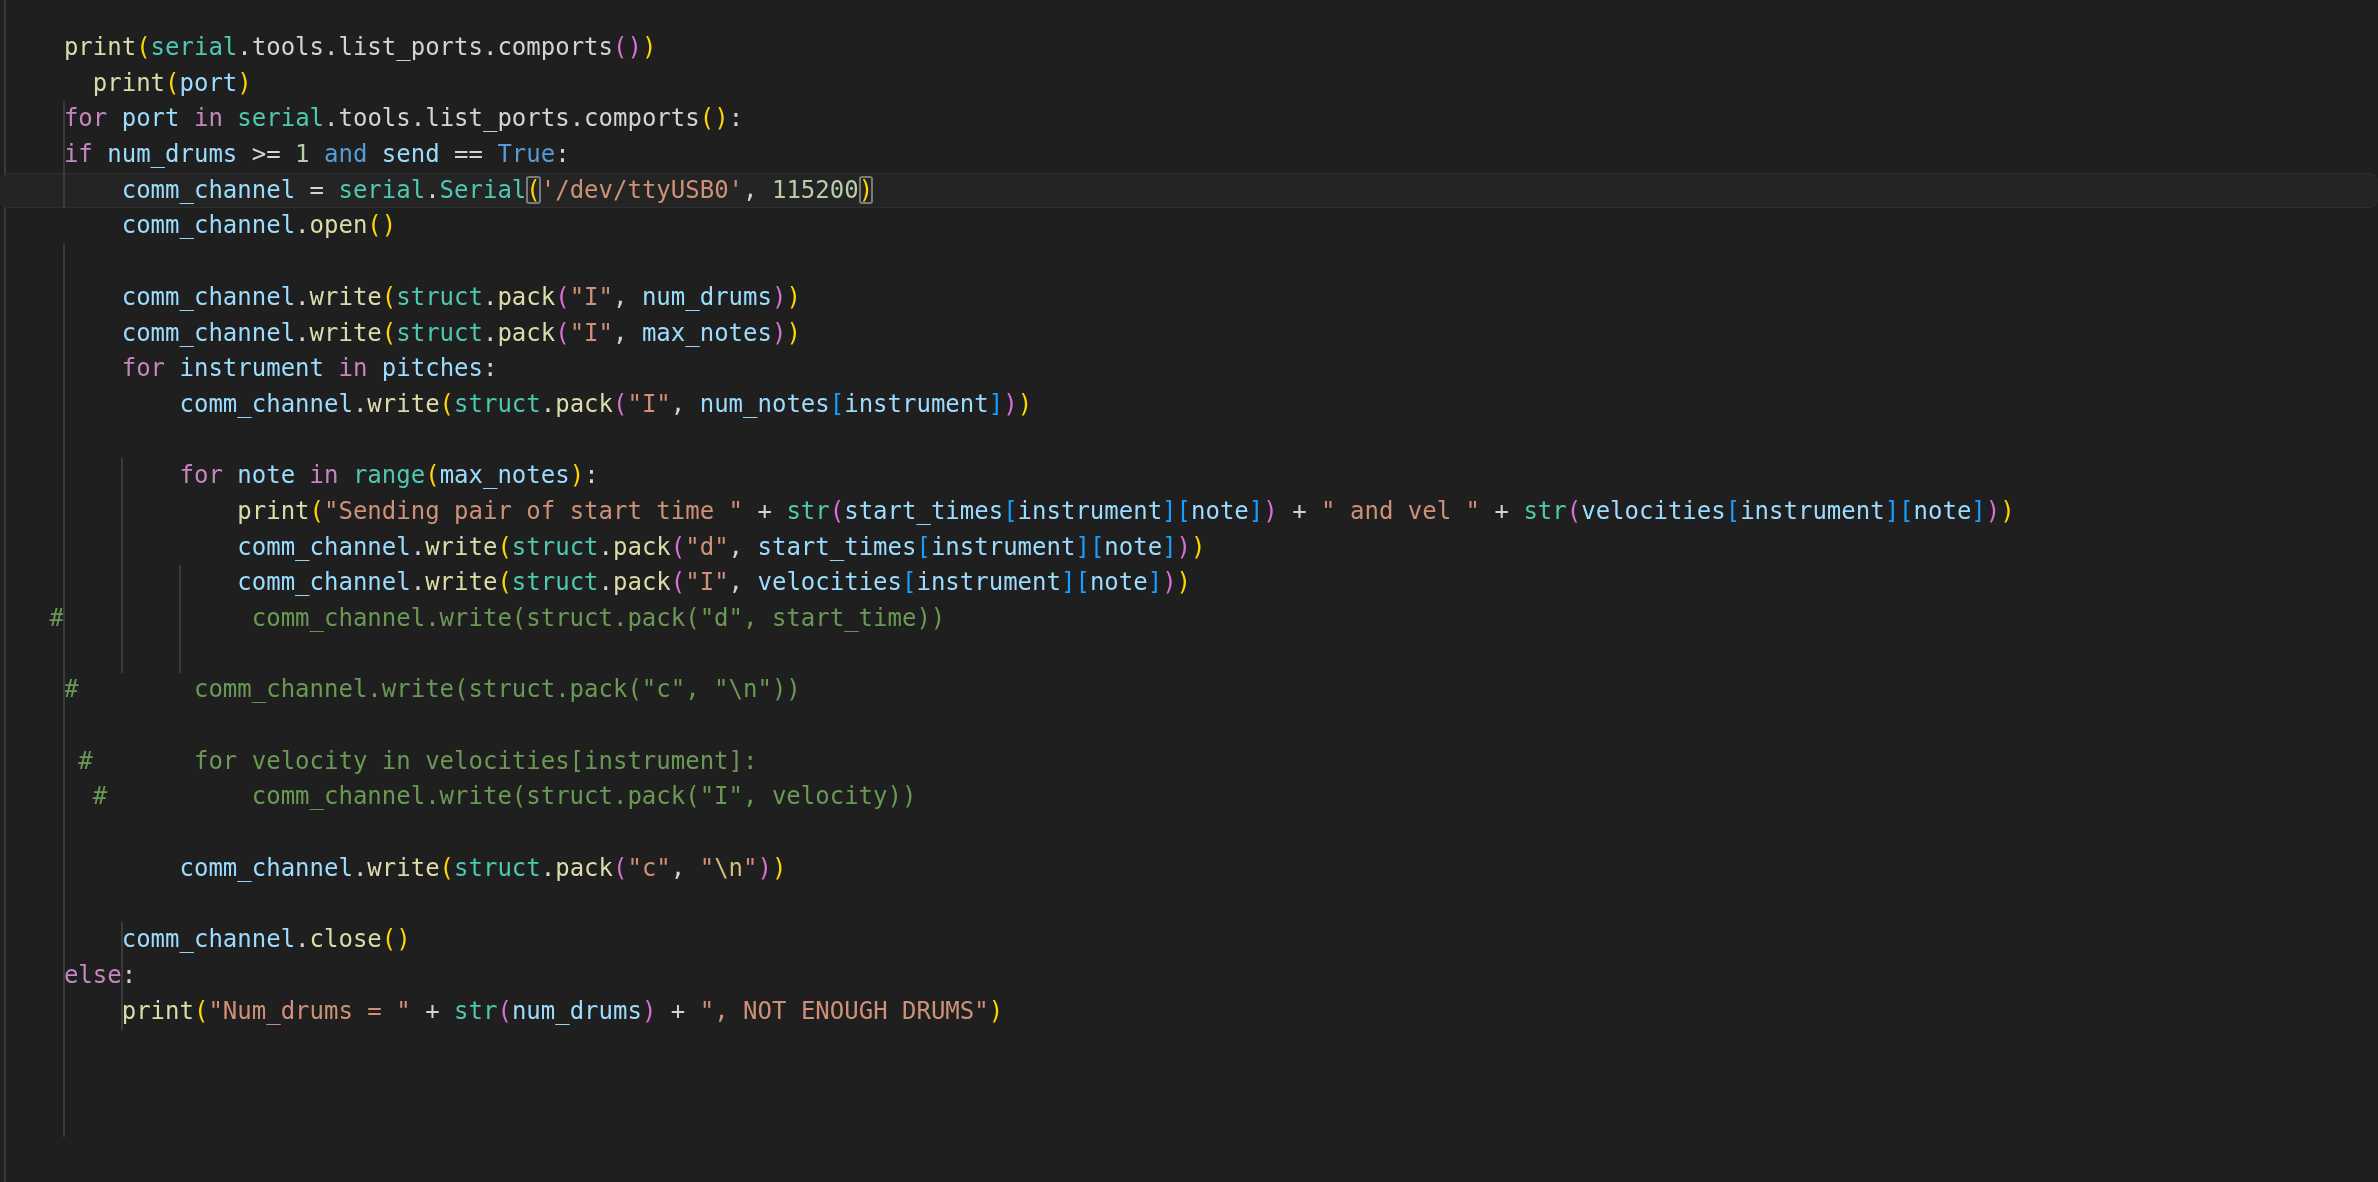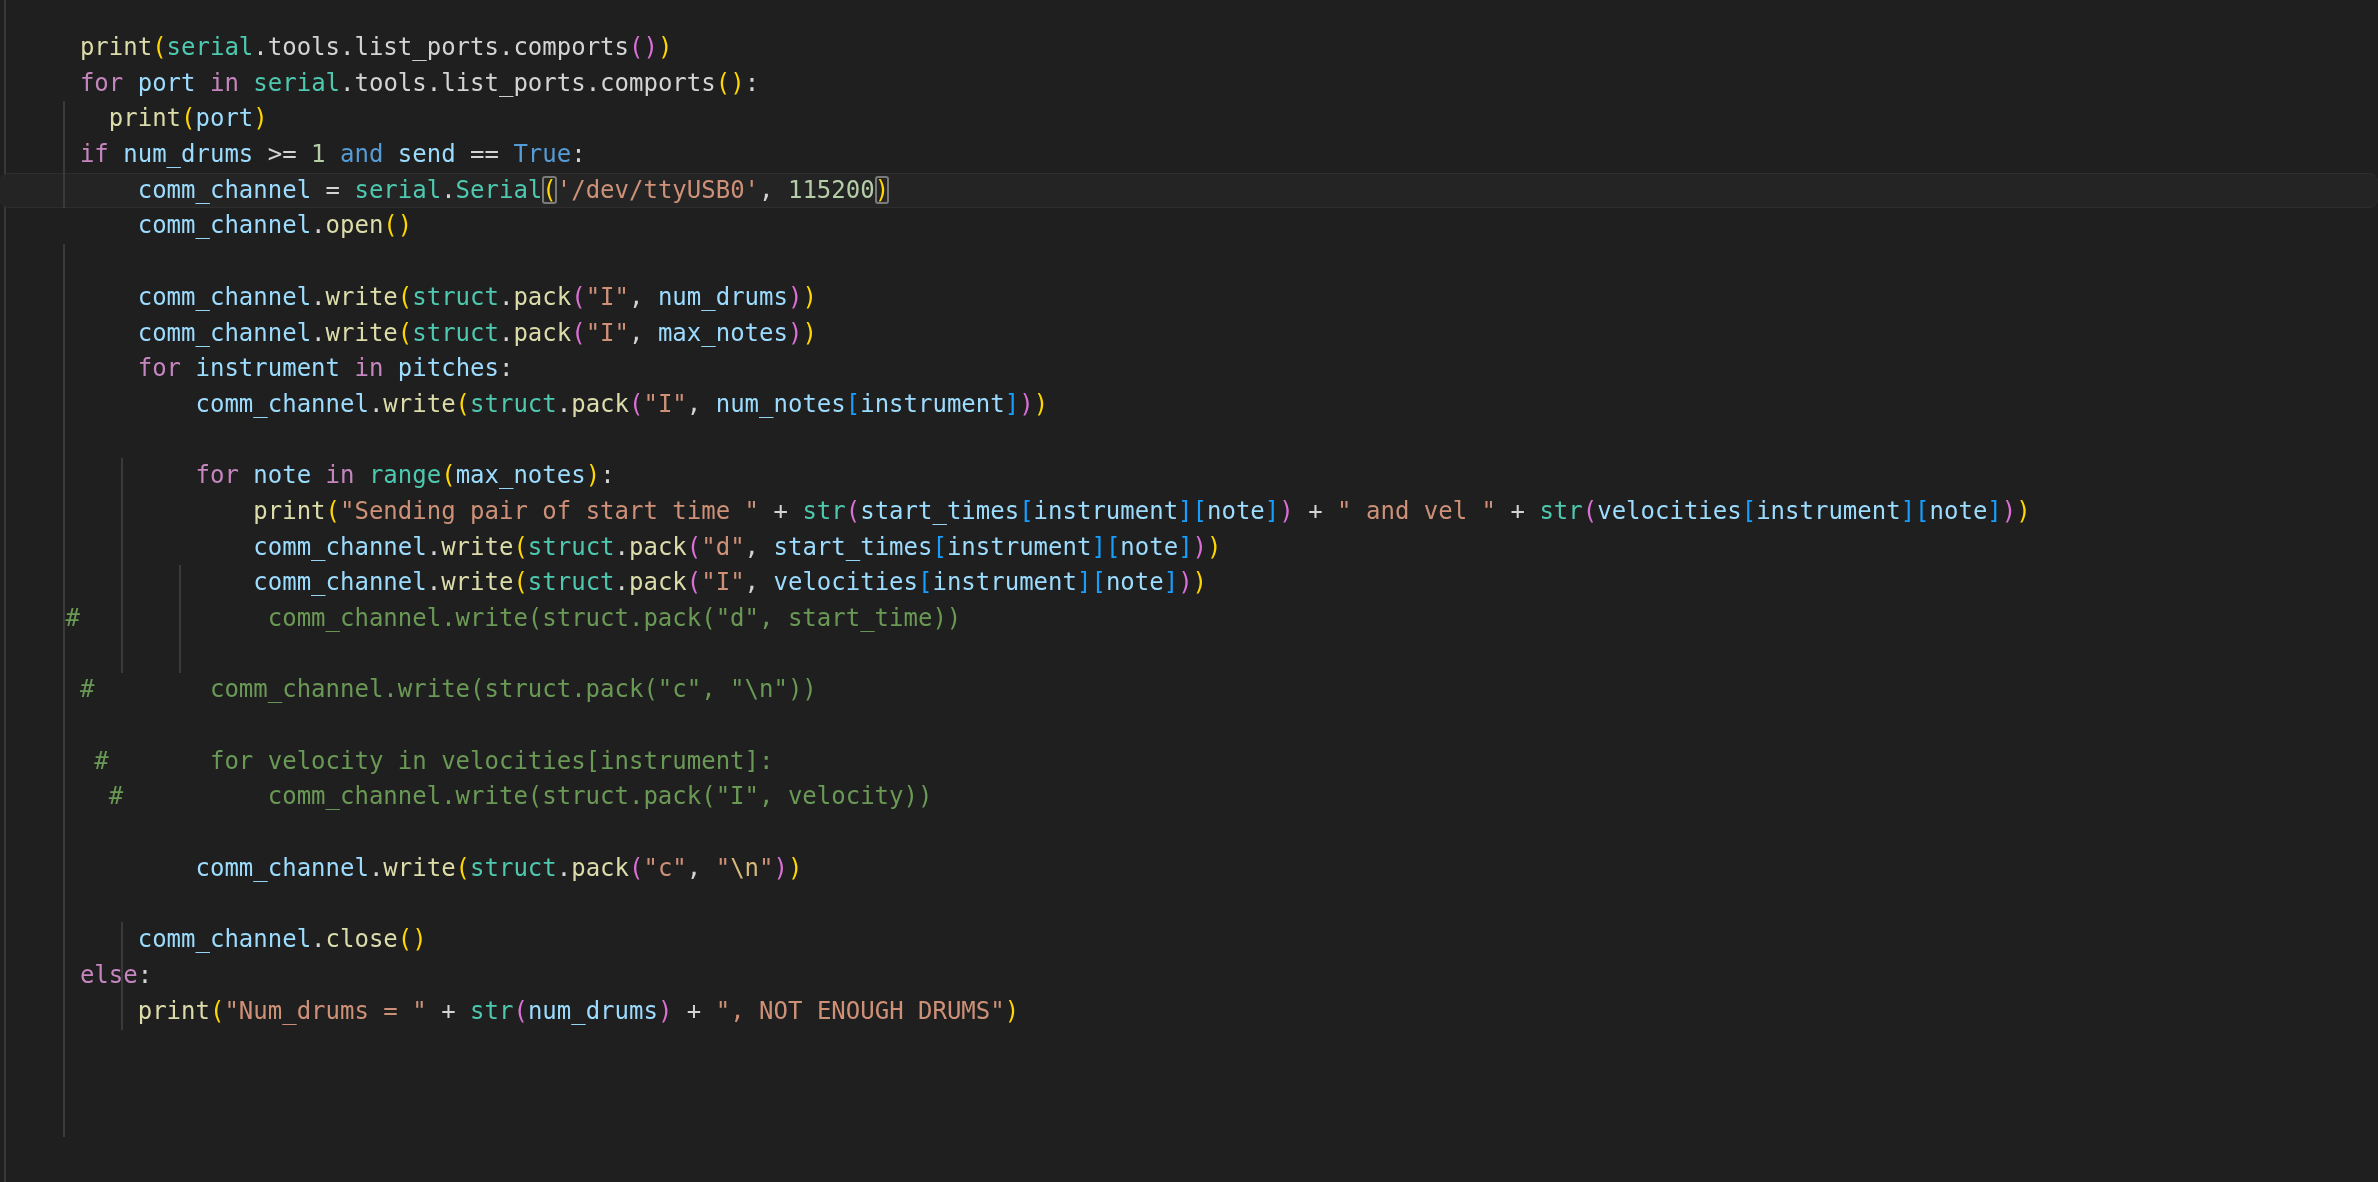--- a/index.html
+++ b/index.html
@@ -8,21 +8,21 @@
     background:var(--c-background,#1f1f1f);
     font-family:"DejaVu Sans Mono","Liberation Mono",monospace;
   }
   #editor{position:absolute;inset:0;}
   #lines{
     position:absolute;left:0;top:30px;width:2378px;
     font-size:24px;letter-spacing:0;
   }
   .line{
     display:block;height:35.7px;line-height:35.7px;white-space:pre;
-    padding-left:51px;color:var(--c-foreground,#d4d4d4);
+    padding-left:35px;color:var(--c-foreground,#d4d4d4);
   }
   .line.cur{
     background:var(--c-current_line_bg,#242424);
     box-shadow:inset 0 1px 0 var(--c-current_line_border,#2e2e2e),
                inset 0 -1px 0 var(--c-current_line_border,#2e2e2e);
     border-radius:9px;
   }
   .tk{white-space:pre;}
   .kw{color:var(--c-keyword,#C586C0);}
   .kb{color:var(--c-keyword_blue,#569CD6);}
@@ -46,22 +46,22 @@
   #edge-line{position:absolute;left:4px;top:0;width:2px;height:1182px;
     background:var(--c-edge_line,#383838);}
 </style>
 </head>
 <body>
 
 <div id="editor">
   <div id="edge-line"></div>
   <div id="lines">
       <div class="line"><span class="tk pl">  </span><span class="tk fn">print</span><span class="tk b1">(</span><span class="tk cl">serial</span><span class="tk pl">.tools.list_ports.comports</span><span class="tk b2">()</span><span class="tk b1">)</span></div>
+      <div class="line"><span class="tk pl">    </span><span class="tk fn">print</span><span class="tk b1">(</span><span class="tk vr">port</span><span class="tk b1">)</span></div>
       <div class="line"><span class="tk pl">  </span><span class="tk kw">for</span><span class="tk pl"> </span><span class="tk vr">port</span><span class="tk pl"> </span><span class="tk kw">in</span><span class="tk pl"> </span><span class="tk cl">serial</span><span class="tk pl">.tools.list_ports.comports</span><span class="tk b1">()</span><span class="tk pl">:</span></div>
-      <div class="line"><span class="tk pl">    </span><span class="tk fn">print</span><span class="tk b1">(</span><span class="tk vr">port</span><span class="tk b1">)</span></div>
       <div class="line"><span class="tk pl">  </span><span class="tk kw">if</span><span class="tk pl"> </span><span class="tk vr">num_drums</span><span class="tk pl"> &gt;= </span><span class="tk nu">1</span><span class="tk pl"> </span><span class="tk kb">and</span><span class="tk pl"> </span><span class="tk vr">send</span><span class="tk pl"> == </span><span class="tk kb">True</span><span class="tk pl">:</span></div>
       <div class="line cur"><span class="tk pl">      </span><span class="tk vr">comm_channel</span><span class="tk pl"> = </span><span class="tk cl">serial</span><span class="tk pl">.</span><span class="tk cl">Serial</span><span class="tk b1 bm">(</span><span class="tk st">'/dev/ttyUSB0'</span><span class="tk pl">, </span><span class="tk nu">115200</span><span class="tk b1 bm">)</span></div>
       <div class="line"><span class="tk pl">      </span><span class="tk vr">comm_channel</span><span class="tk pl">.</span><span class="tk fn">open</span><span class="tk b1">()</span></div>
       <div class="line"></div>
       <div class="line"><span class="tk pl">      </span><span class="tk vr">comm_channel</span><span class="tk pl">.</span><span class="tk fn">write</span><span class="tk b1">(</span><span class="tk cl">struct</span><span class="tk pl">.</span><span class="tk fn">pack</span><span class="tk b2">(</span><span class="tk st">"I"</span><span class="tk pl">, </span><span class="tk vr">num_drums</span><span class="tk b2">)</span><span class="tk b1">)</span></div>
       <div class="line"><span class="tk pl">      </span><span class="tk vr">comm_channel</span><span class="tk pl">.</span><span class="tk fn">write</span><span class="tk b1">(</span><span class="tk cl">struct</span><span class="tk pl">.</span><span class="tk fn">pack</span><span class="tk b2">(</span><span class="tk st">"I"</span><span class="tk pl">, </span><span class="tk vr">max_notes</span><span class="tk b2">)</span><span class="tk b1">)</span></div>
       <div class="line"><span class="tk pl">      </span><span class="tk kw">for</span><span class="tk pl"> </span><span class="tk vr">instrument</span><span class="tk pl"> </span><span class="tk kw">in</span><span class="tk pl"> </span><span class="tk vr">pitches</span><span class="tk pl">:</span></div>
       <div class="line"><span class="tk pl">          </span><span class="tk vr">comm_channel</span><span class="tk pl">.</span><span class="tk fn">write</span><span class="tk b1">(</span><span class="tk cl">struct</span><span class="tk pl">.</span><span class="tk fn">pack</span><span class="tk b2">(</span><span class="tk st">"I"</span><span class="tk pl">, </span><span class="tk vr">num_notes</span><span class="tk b3">[</span><span class="tk vr">instrument</span><span class="tk b3">]</span><span class="tk b2">)</span><span class="tk b1">)</span></div>
       <div class="line"></div>
       <div class="line"><span class="tk pl">          </span><span class="tk kw">for</span><span class="tk pl"> </span><span class="tk vr">note</span><span class="tk pl"> </span><span class="tk kw">in</span><span class="tk pl"> </span><span class="tk cl">range</span><span class="tk b1">(</span><span class="tk vr">max_notes</span><span class="tk b1">)</span><span class="tk pl">:</span></div>

